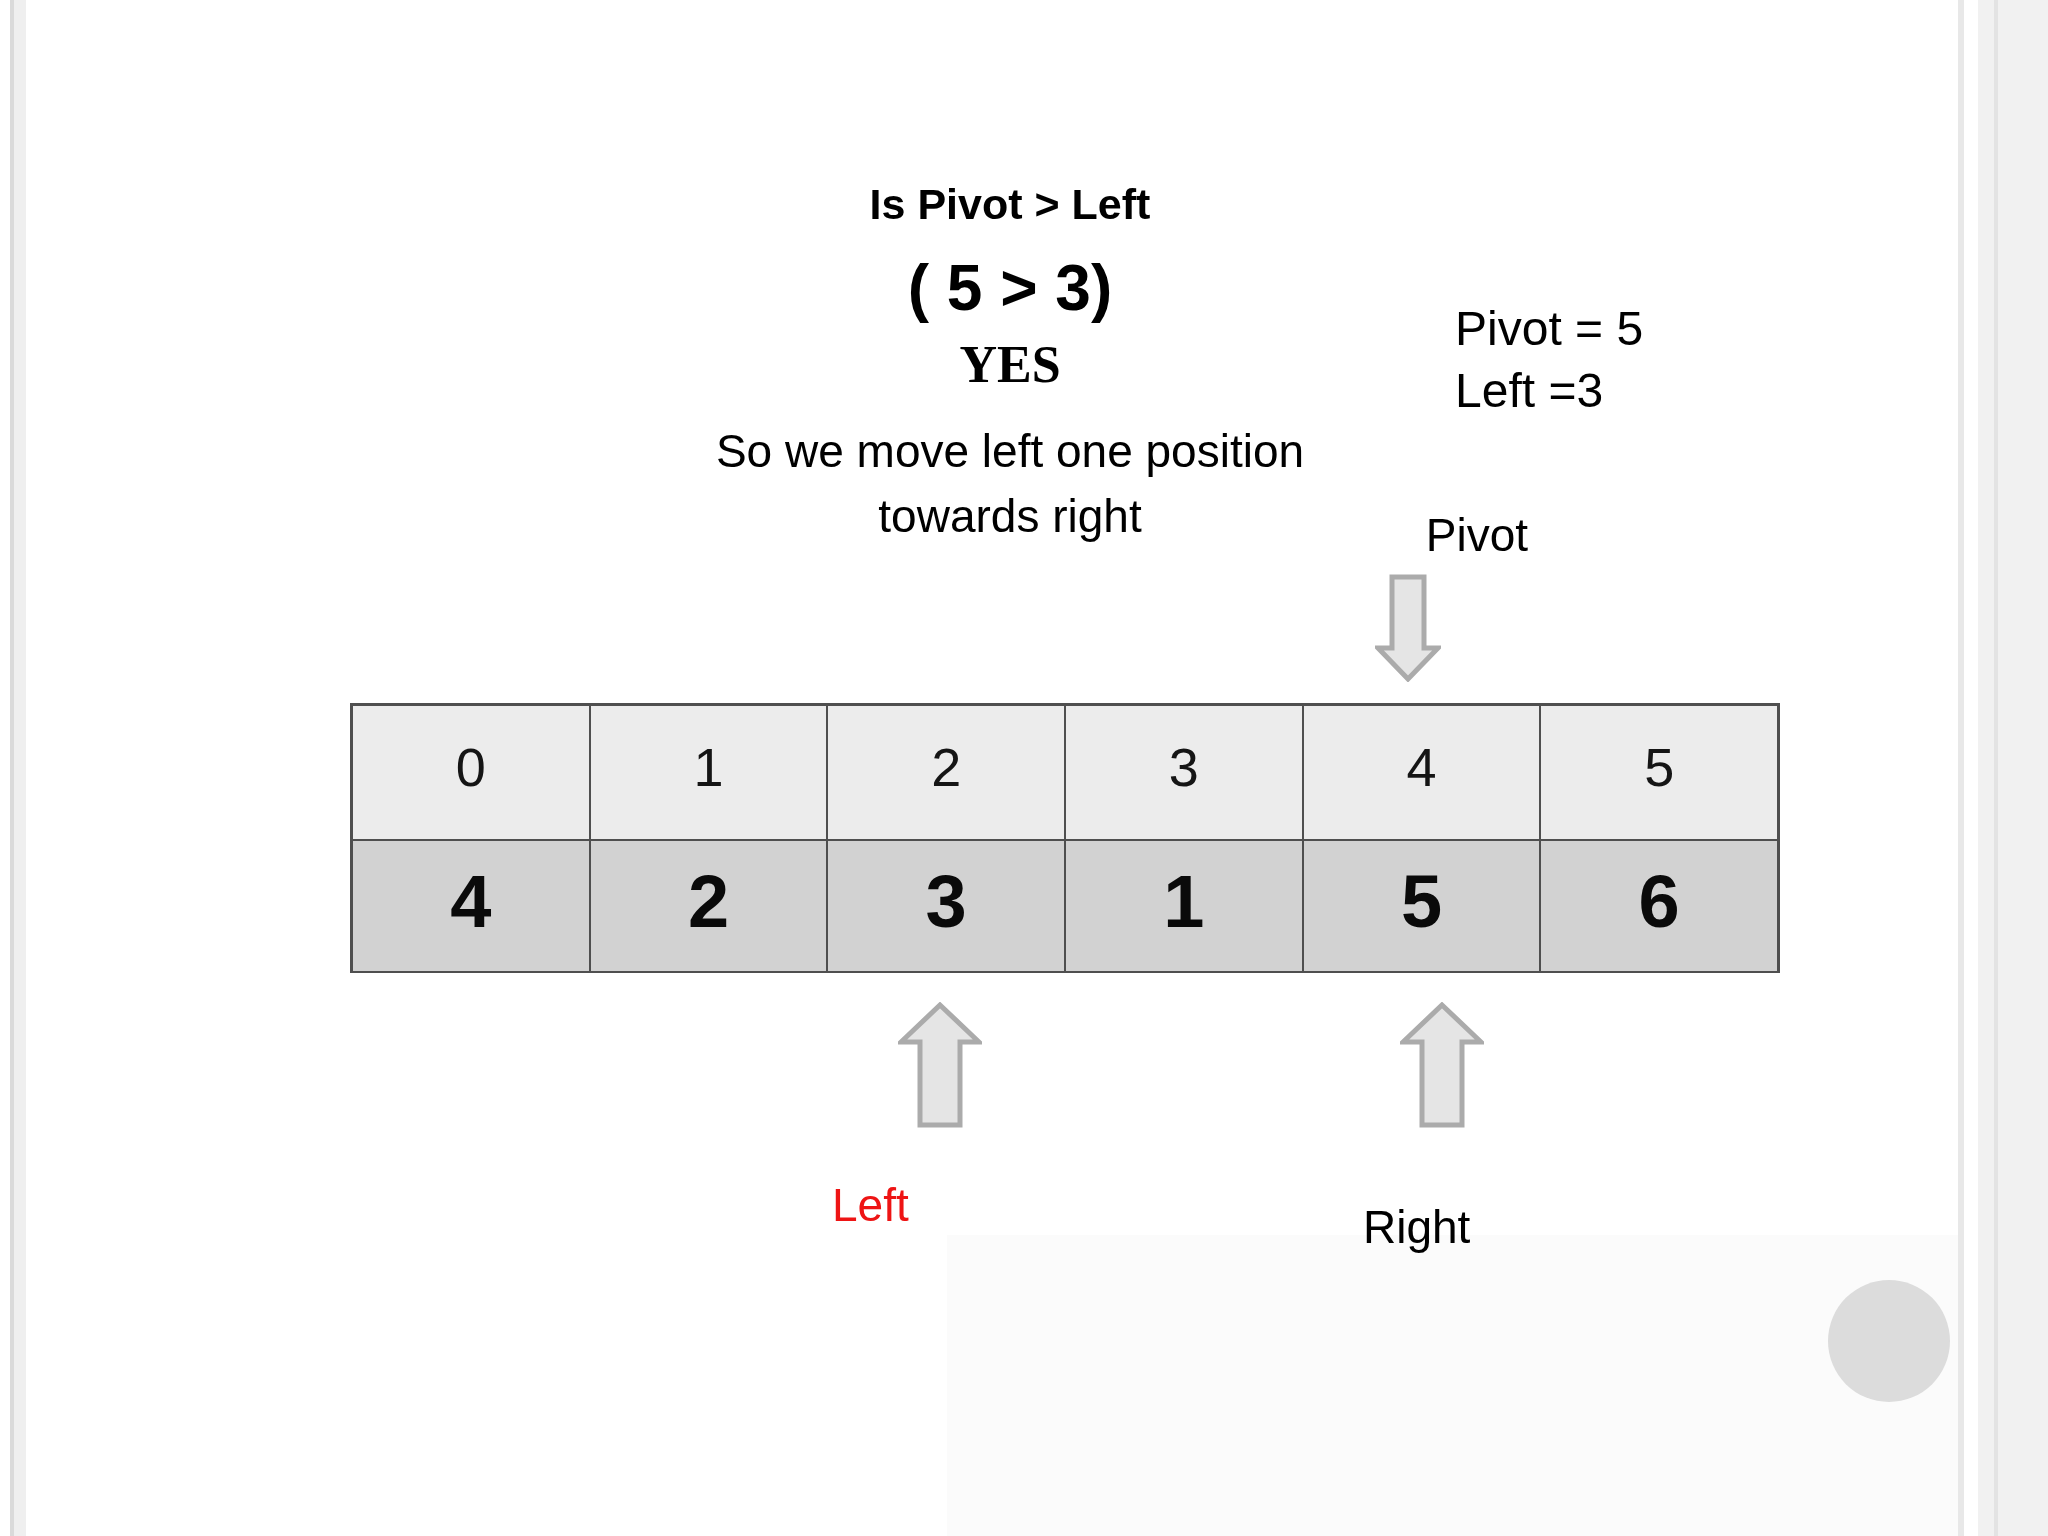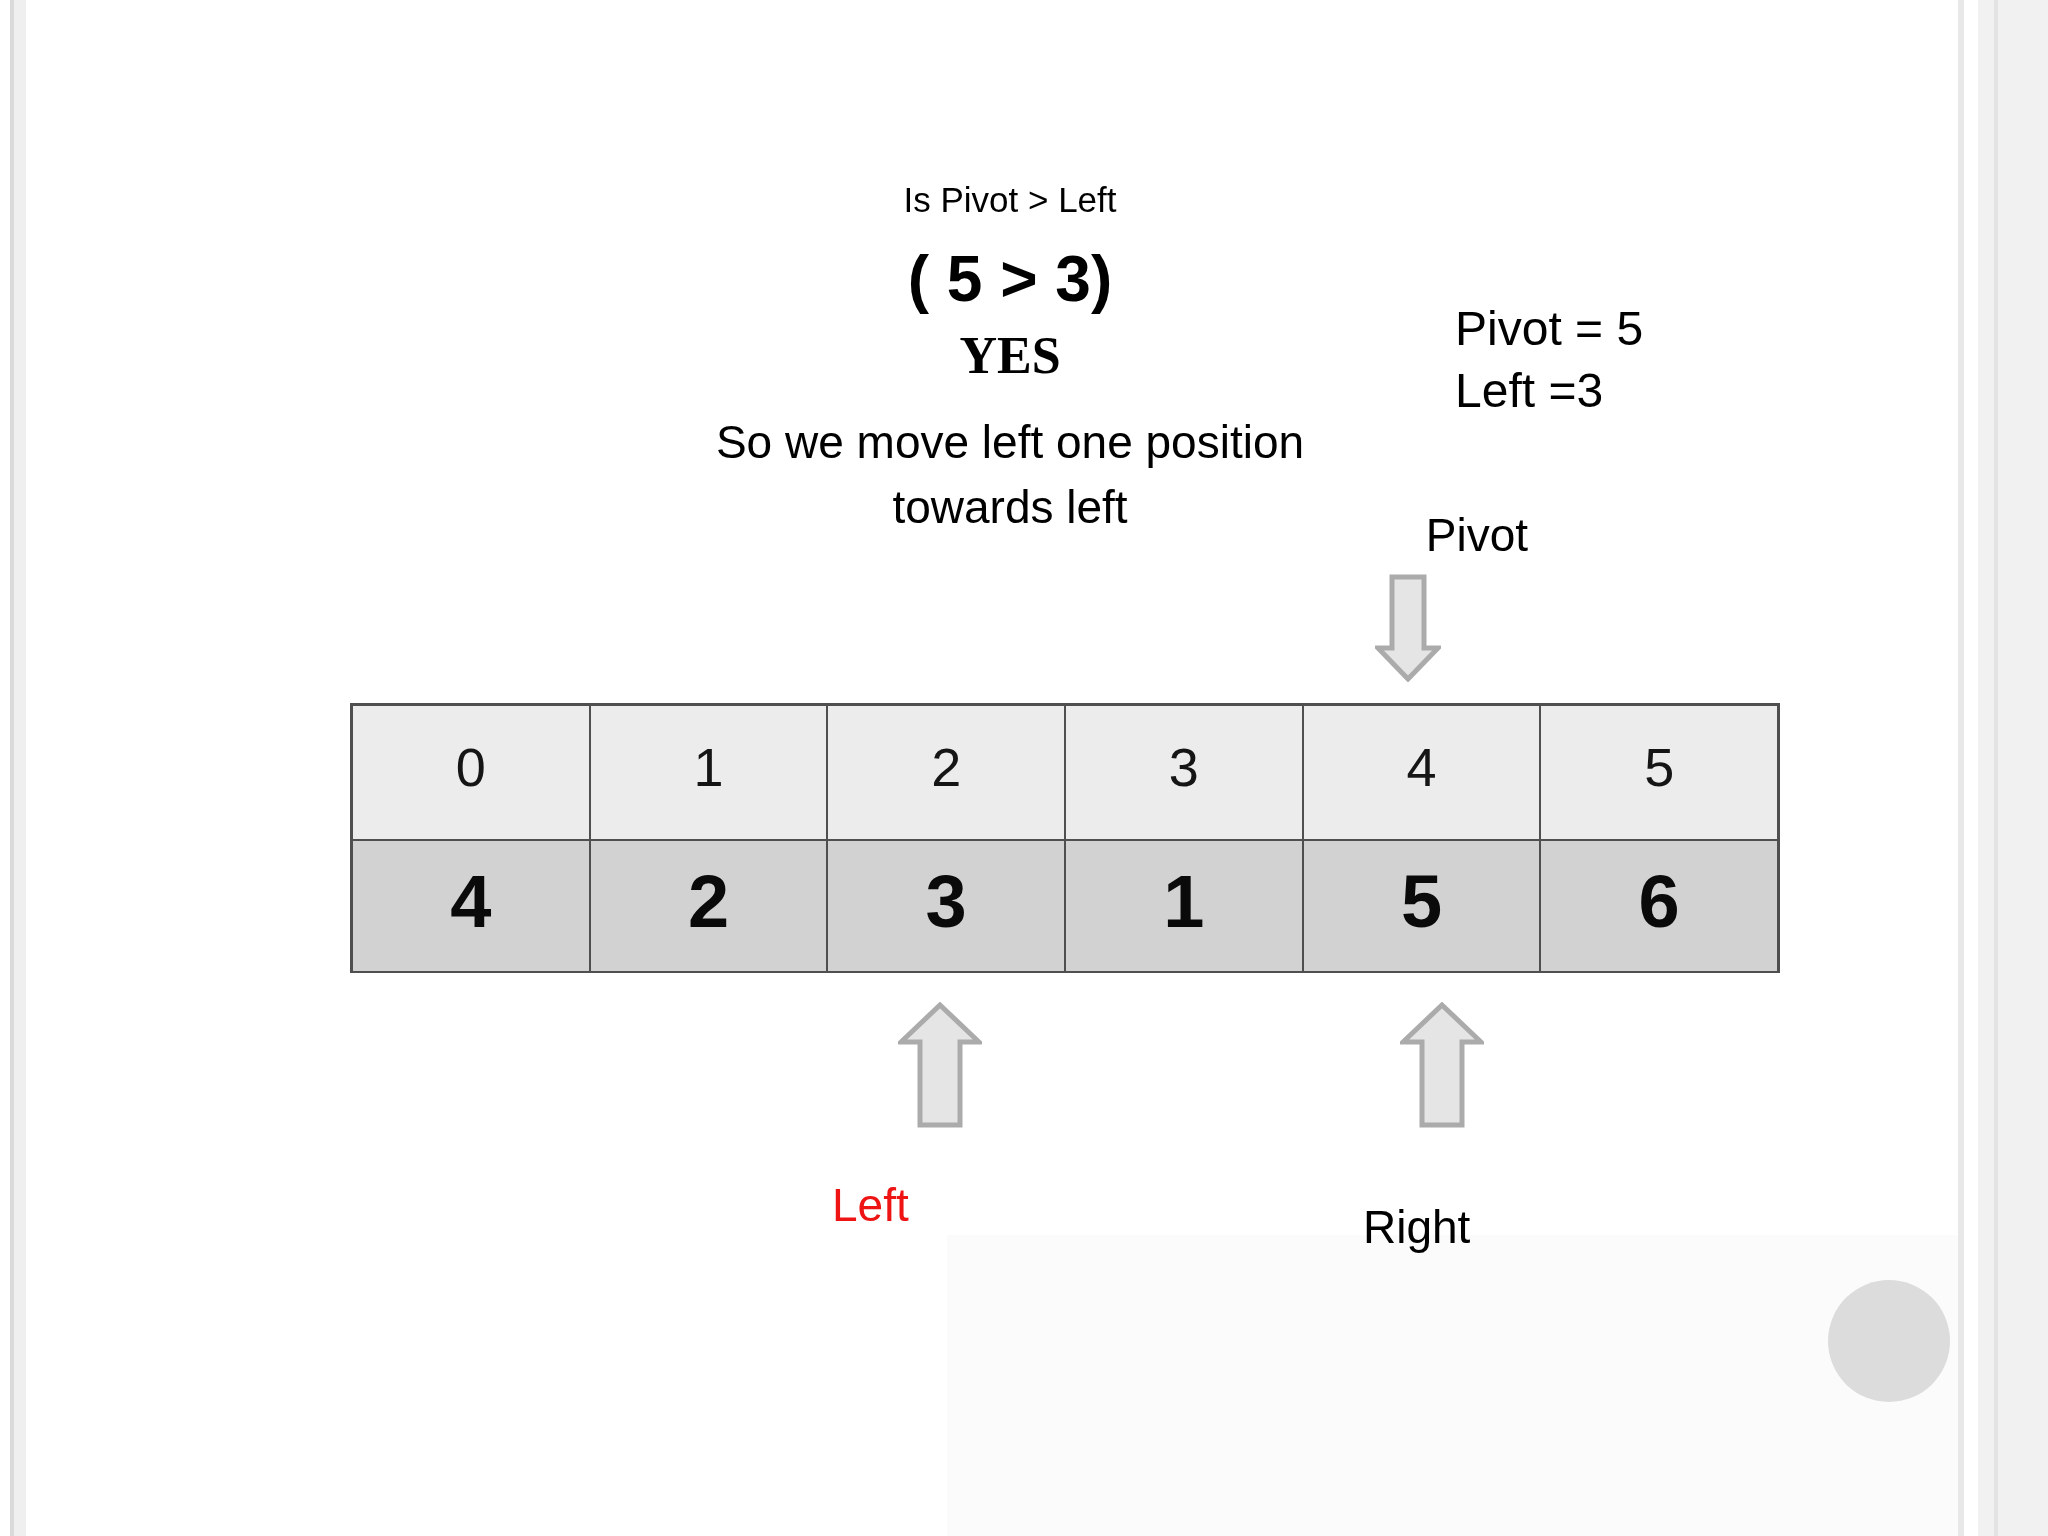--- a/index.html
+++ b/index.html
@@ -27,21 +27,21 @@
   .decor-circle {
     position: absolute; left: 1828px; top: 1280px;
     width: 122px; height: 122px; border-radius: 50%;
     background: var(--decor_circle, #dcdcdc);
   }
   
   .header-block {
     position: absolute; left: 560px; top: 180px; width: 900px;
     text-align: center;
   }
-  .q-line   { font-size: 35px; font-weight: normal; line-height: 1.15; }
+  .q-line   { font-size: 43px; font-weight: bold; line-height: 1.15; }
   .q-expr   { font-size: 64px; font-weight: bold; line-height: 1.1; margin-top: 24px; }
   .q-answer { font-size: 52px; font-weight: bold; line-height: 1.1; margin-top: 12px; font-family: Liberation Serif, serif; }
   .q-expl   { font-size: 46px; line-height: 1.42; margin-top: 26px; }
   
   .status-panel {
     position: absolute; left: 1455px; top: 298px; width: 400px;
     text-align: left; font-size: 48px; line-height: 1.3;
   }
   
   .pivot-label {
@@ -104,21 +104,21 @@
   <div class="edge edge-right-band"></div>
   <div class="edge edge-right-line2"></div>
   <div class="decor-circle"></div>
 
   <div class="header-block">
     <div class="q-line">Is Pivot &gt; Left</div>
     <div class="q-expr">( 5 &gt; 3)</div>
     <div class="q-answer">YES</div>
     <div class="q-expl">
       <div>So we move left one position</div>
-      <div>towards left</div>
+      <div>towards right</div>
     </div>
   </div>
 
   <div class="status-panel">
     <div>Pivot = 5</div>
     <div>Left =3</div>
   </div>
 
   <div class="pivot-label">Pivot</div>
   <svg class="arrow-svg arrow-down" width="66" height="108" viewBox="0 0 66 108">

